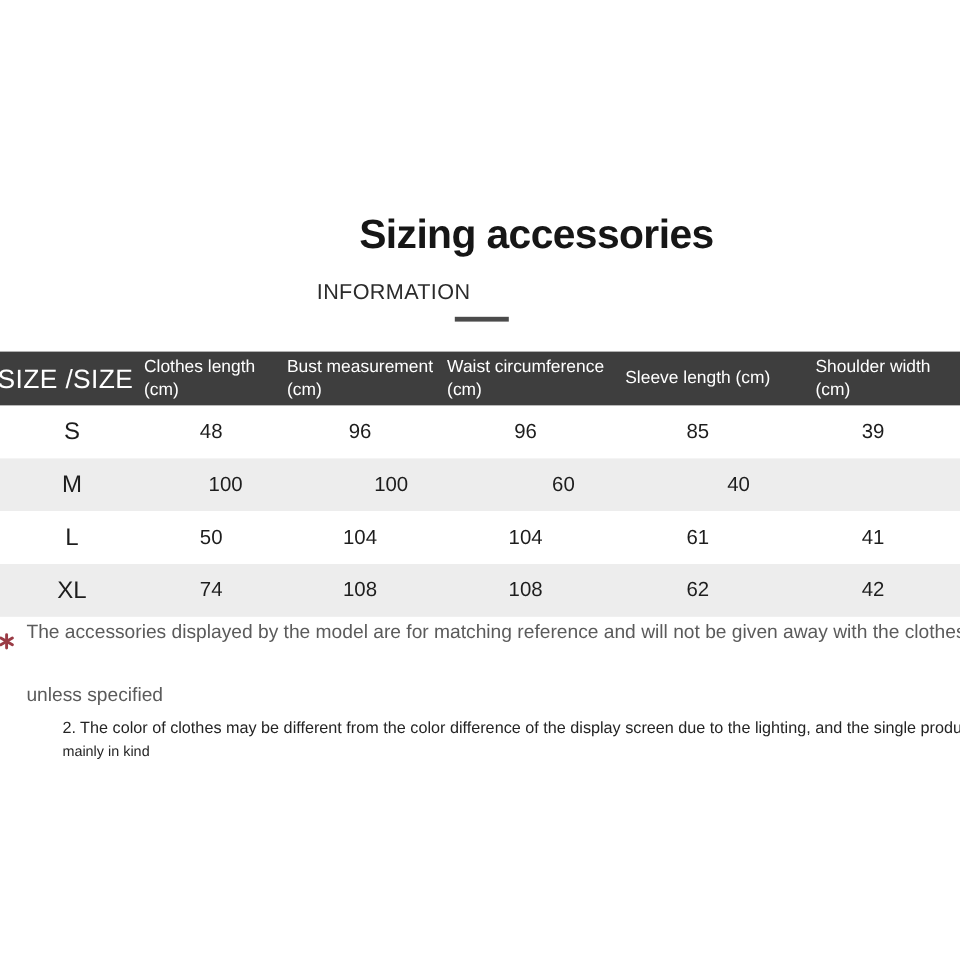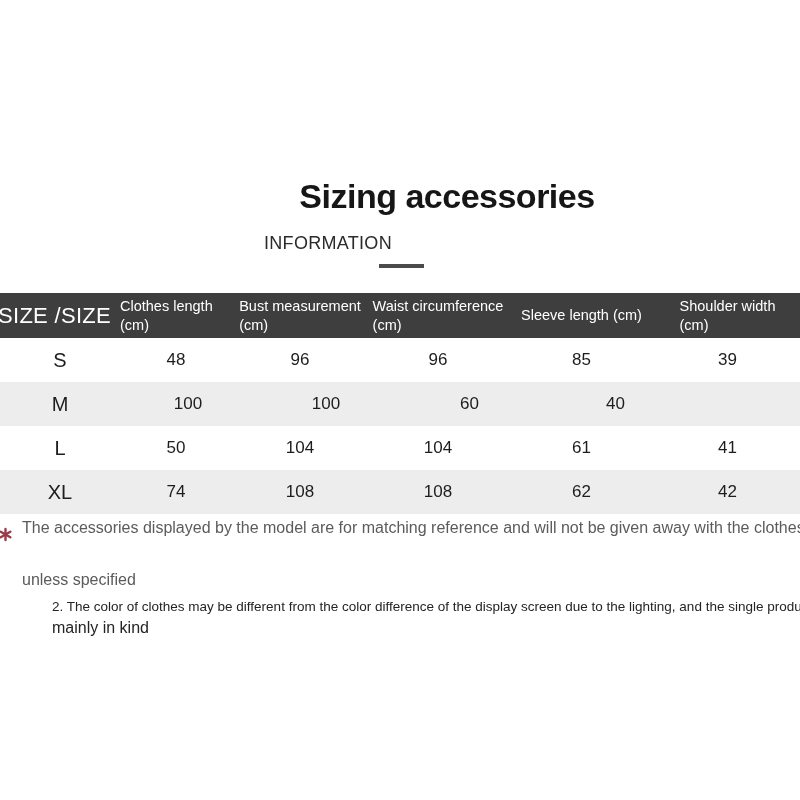--- a/index.html
+++ b/index.html
@@ -100,21 +100,21 @@
     font-size:16px;
   }
   .note-1{top:519px;left:22px;}
   .note-2{top:571px;left:22px;}
   .note-dark{
     color:#242424;
     font-weight:500;
   }
   .ps-1{top:577px;left:18px;font-size:14.5px;}
   .ps-2{top:599px;left:52px;font-size:13.5px;}
-  .ps-3{top:619px;left:52px;font-size:16px;}
+  .ps-3{top:619px;left:52px;font-size:12px;}
 </style>
 </head>
 <body>
 
 <div class="canvas">
 
   <h1 class="title">Sizing accessories</h1>
   <div class="subtitle">INFORMATION</div>
   <div class="title-underline"></div>
 

